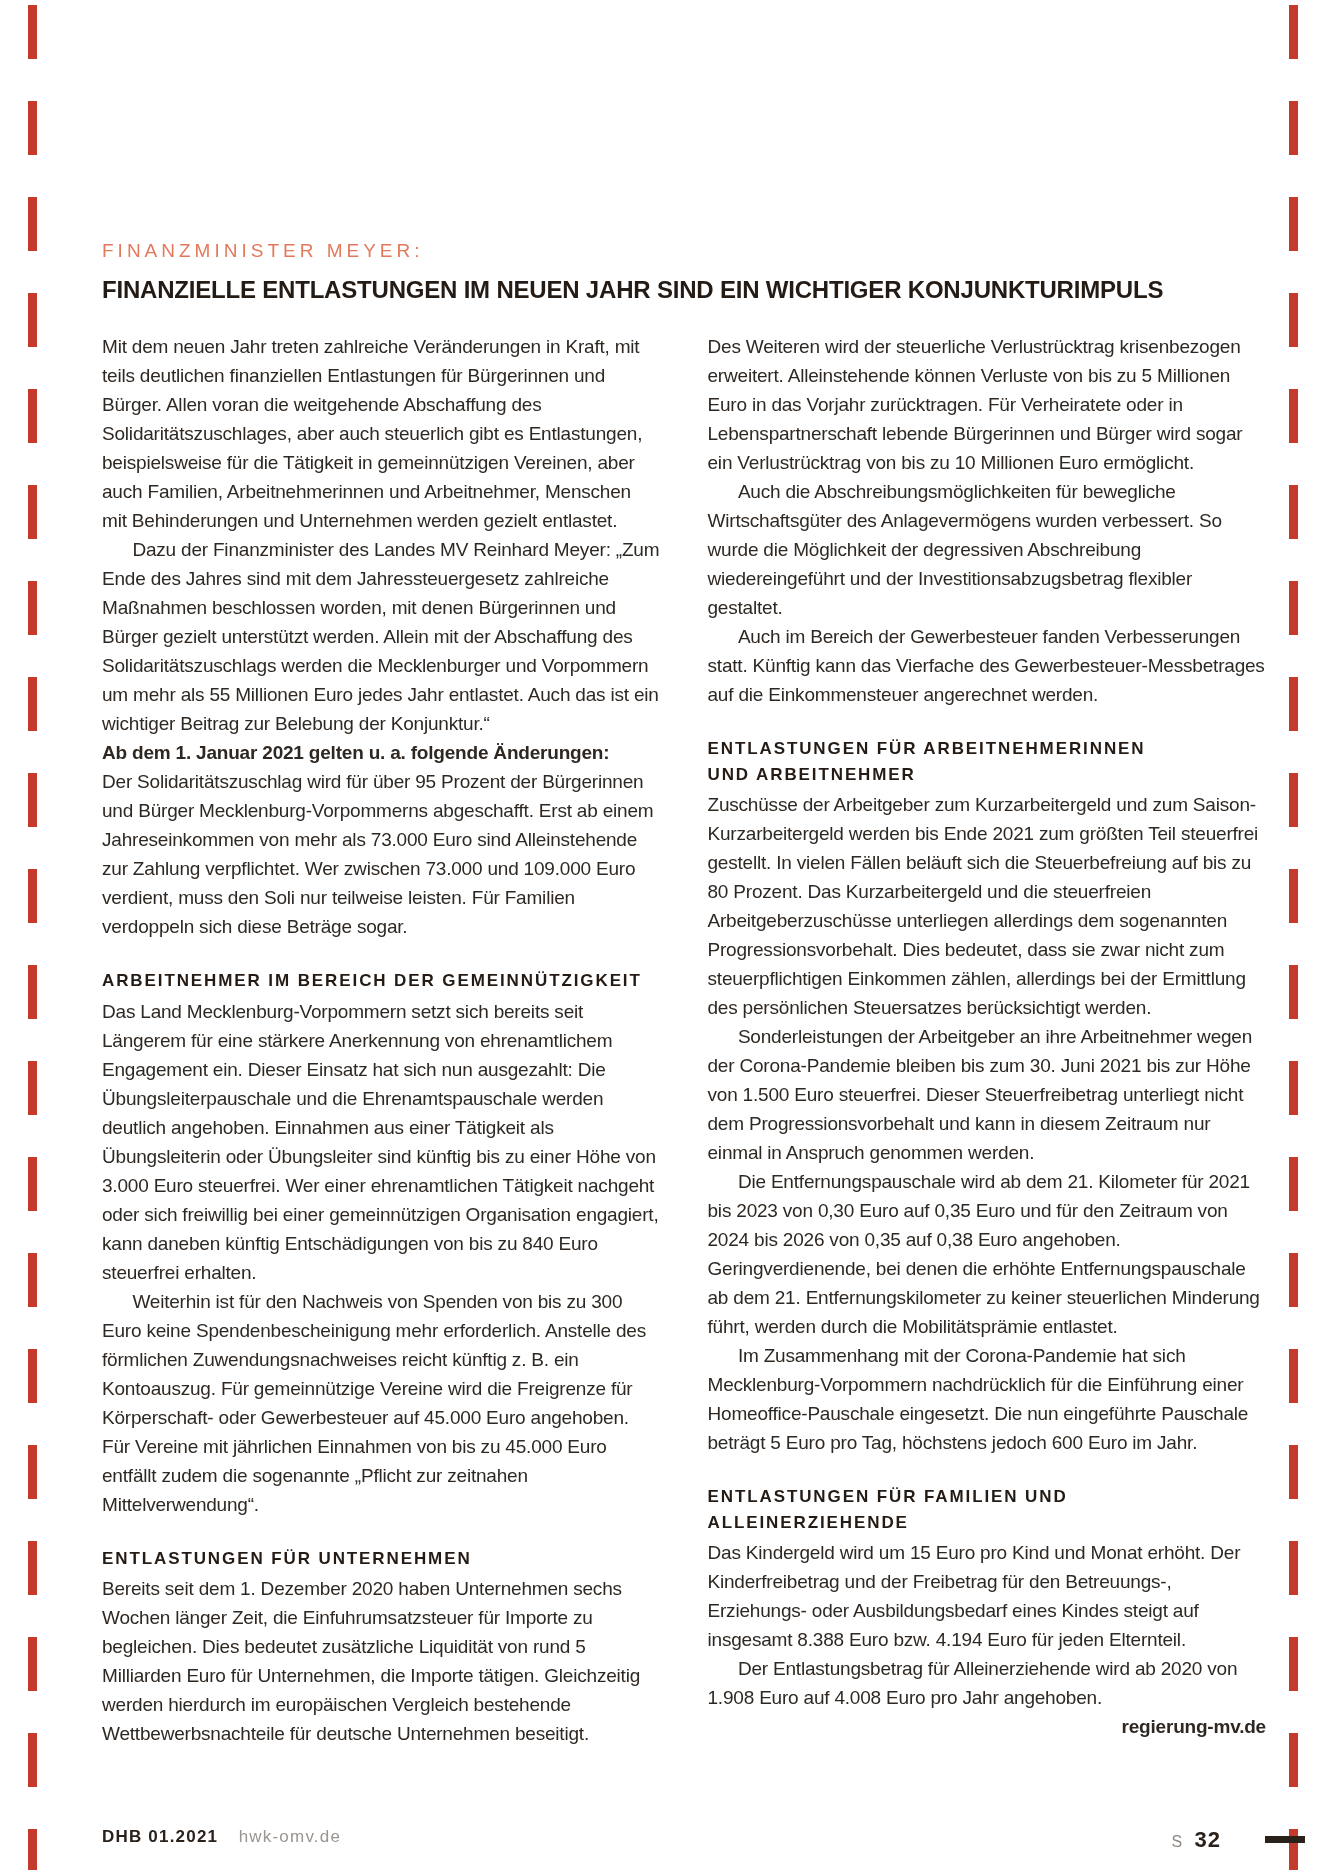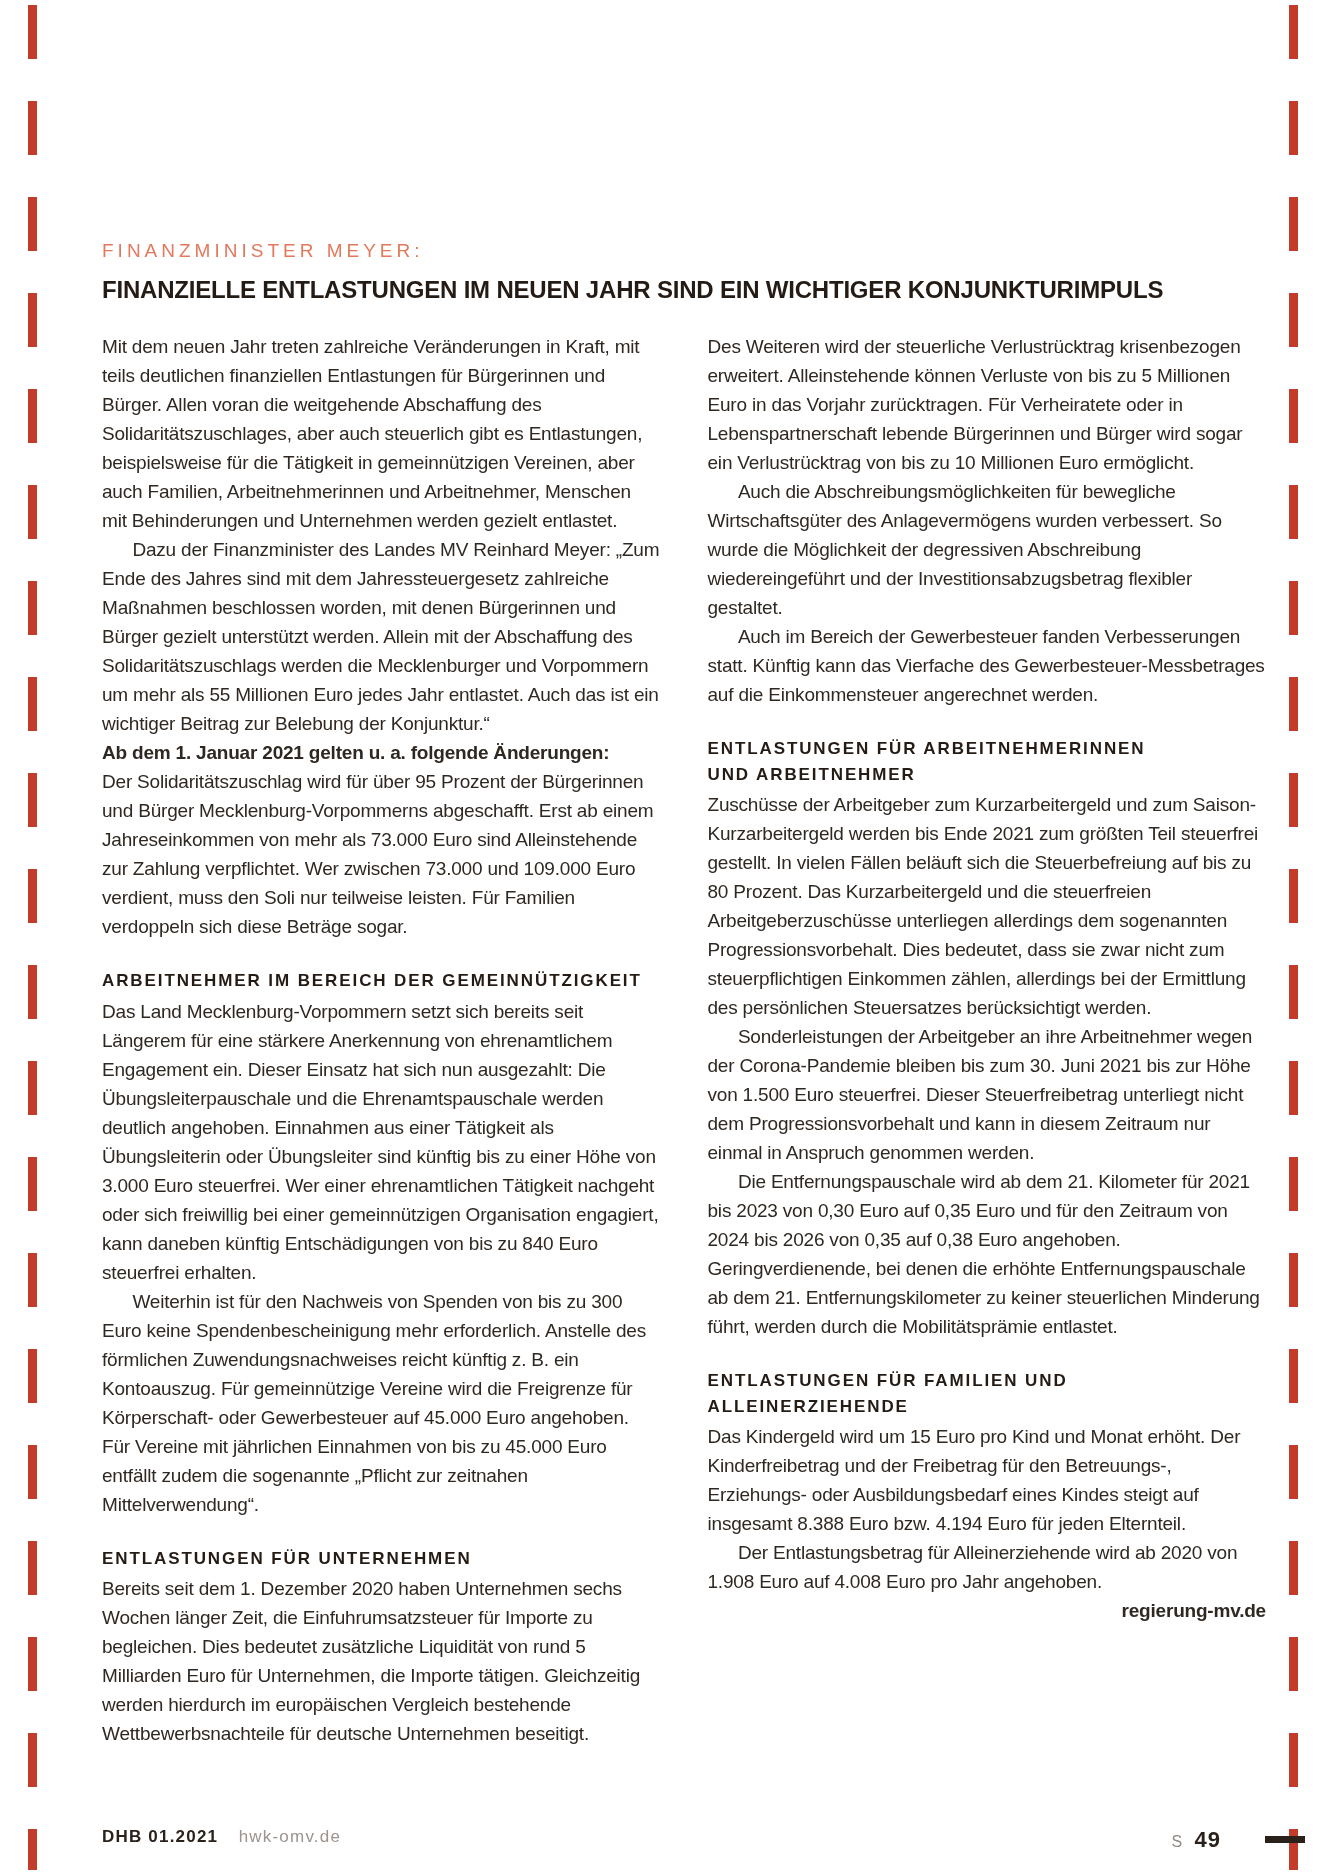--- a/index.html
+++ b/index.html
@@ -81,33 +81,34 @@
 
       <div class="col">
         <p>Des Weiteren wird der steuerliche Verlustrücktrag krisenbezogen erweitert. Alleinstehende können Verluste von bis zu 5 Millionen Euro in das Vorjahr zurücktragen. Für Verheiratete oder in Lebenspartnerschaft lebende Bürgerinnen und Bürger wird sogar ein Verlustrücktrag von bis zu 10 Millionen Euro ermöglicht.</p>
         <p class="indent">Auch die Abschreibungsmöglichkeiten für bewegliche Wirtschaftsgüter des Anlagevermögens wurden verbessert. So wurde die Möglichkeit der degressiven Abschreibung wiedereingeführt und der Investitionsabzugsbetrag flexibler gestaltet.</p>
         <p class="indent">Auch im Bereich der Gewerbesteuer fanden Verbesserungen statt. Künftig kann das Vierfache des Gewerbesteuer-Messbetrages auf die Einkommensteuer angerechnet werden.</p>
 
         <h2><span>ENTLASTUNGEN FÜR ARBEITNEHMERINNEN</span><br><span>UND ARBEITNEHMER</span></h2>
         <p>Zuschüsse der Arbeitgeber zum Kurzarbeitergeld und zum Saison-Kurzarbeitergeld werden bis Ende 2021 zum größten Teil steuerfrei gestellt. In vielen Fällen beläuft sich die Steuerbefreiung auf bis zu 80 Prozent. Das Kurzarbeitergeld und die steuerfreien Arbeitgeberzuschüsse unterliegen allerdings dem sogenannten Progressionsvorbehalt. Dies bedeutet, dass sie zwar nicht zum steuerpflichtigen Einkommen zählen, allerdings bei der Ermittlung des persönlichen Steuersatzes berücksichtigt werden.</p>
         <p class="indent">Sonderleistungen der Arbeitgeber an ihre Arbeitnehmer wegen der Corona-Pandemie bleiben bis zum 30. Juni 2021 bis zur Höhe von 1.500 Euro steuerfrei. Dieser Steuerfreibetrag unterliegt nicht dem Progressionsvorbehalt und kann in diesem Zeitraum nur einmal in Anspruch genommen werden.</p>
         <p class="indent">Die Entfernungspauschale wird ab dem 21. Kilometer für 2021 bis 2023 von 0,30 Euro auf 0,35 Euro und für den Zeitraum von 2024 bis 2026 von 0,35 auf 0,38 Euro angehoben. Geringverdienende, bei denen die erhöhte Entfernungspauschale ab dem 21. Entfernungskilometer zu keiner steuerlichen Minderung führt, werden durch die Mobilitätsprämie entlastet.</p>
+        <p class="indent">Im Zusammenhang mit der Corona-Pandemie hat sich Mecklenburg-Vorpommern nachdrücklich für die Einführung einer Homeoffice-Pauschale eingesetzt. Die nun eingeführte Pauschale beträgt 5 Euro pro Tag, höchstens jedoch 600 Euro im Jahr.</p>
 
         <h2>ENTLASTUNGEN FÜR FAMILIEN UND ALLEINERZIEHENDE</h2>
         <p>Das Kindergeld wird um 15 Euro pro Kind und Monat erhöht. Der Kinderfreibetrag und der Freibetrag für den Betreuungs-, Erziehungs- oder Ausbildungsbedarf eines Kindes steigt auf insgesamt 8.388 Euro bzw. 4.194 Euro für jeden Elternteil.</p>
         <p class="indent">Der Entlastungsbetrag für Alleinerziehende wird ab 2020 von 1.908 Euro auf 4.008 Euro pro Jahr angehoben.</p>
         <p class="site-link">regierung-mv.de</p>
       </div>
 
     </div>
   </div>
 
   <div class="footer">
     <span class="f-issue">DHB 01.2021</span>
     <span class="f-site">hwk-omv.de</span>
     <span class="f-right">
       <span class="f-s">S</span>
-      <span class="f-num">49</span>
+      <span class="f-num">32</span>
     </span>
     <span class="f-bar"></span>
   </div>
 
 </div>
 
 </body></html>

